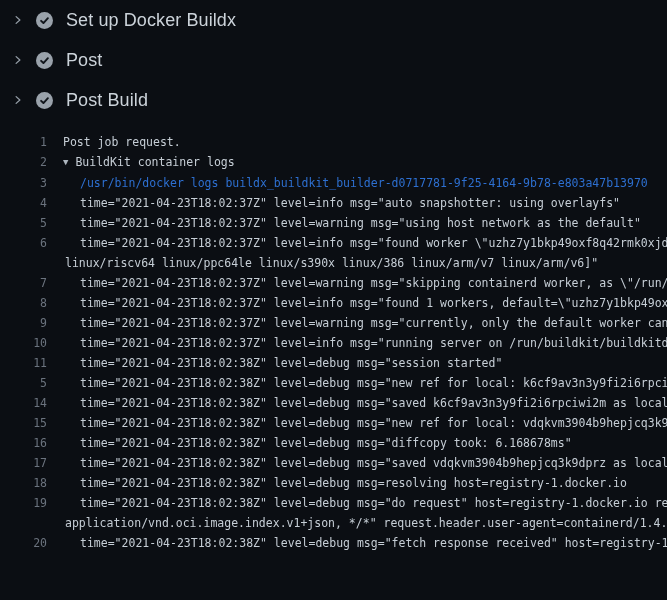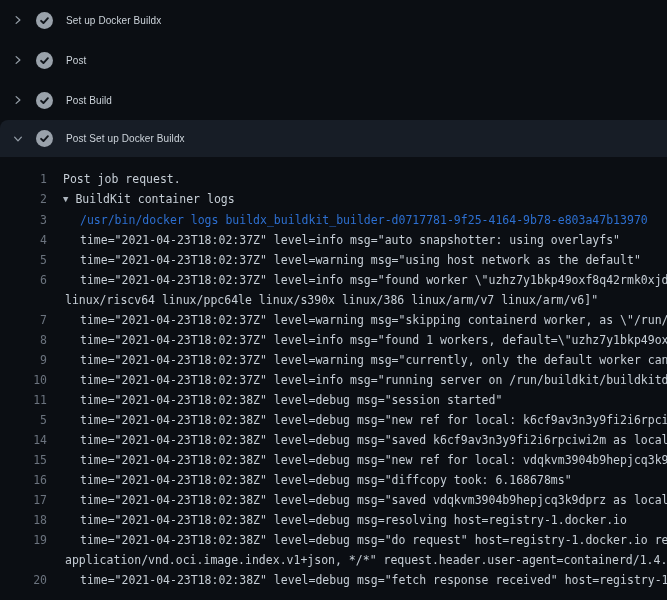--- a/index.html
+++ b/index.html
@@ -16,21 +16,21 @@
     padding-left:11px;cursor:pointer;box-sizing:border-box;
   }
   .step.expanded{
     height:37px;background:#171d26;border-radius:8px 0 0 0;
   }
   .chev{width:14px;height:16px;display:flex;align-items:center;justify-content:center;color:#949da7;flex:0 0 14px;}
   .chev svg{display:block;}
   .check{margin-left:11px;width:17px;height:17px;flex:0 0 17px;}
   .check svg{display:block;}
   .step-title{
-    margin-left:13px;color:#ccd3da;font-size:10px;font-weight:400;letter-spacing:.1px;
+    margin-left:13px;color:#ccd3da;font-size:18px;font-weight:400;letter-spacing:.1px;
   }
   
   .log{
     padding-top:12px;
     font-family:"DejaVu Sans Mono",monospace;
     font-size:11.5px;line-height:20px;
     color:#c6ced6;
   }
   .log-row{display:flex;white-space:pre;}
   .ln{
@@ -90,34 +90,20 @@
     </span>
     <span class="check">
       <svg width="17" height="17" viewBox="0 0 16 16">
           <circle cx="8" cy="8" r="8" fill="#9aa2ab"></circle>
           <path d="M4.8 8.3 L7 10.4 L11.2 5.8" fill="none" stroke="#12161c" stroke-width="1.8" stroke-linecap="round" stroke-linejoin="round"></path>
         </svg>
     </span>
     <span class="step-title">Post Build</span>
   </div>
 
-  <div class="step expanded">
-    <span class="chev">
-      <svg width="12" height="12" viewBox="0 0 16 16">
-          <path d="M3.5 5.5 L8 10.5 L12.5 5.5" fill="none" stroke="currentColor" stroke-width="1.7" stroke-linecap="round" stroke-linejoin="round"></path>
-        </svg>
-    </span>
-    <span class="check">
-      <svg width="17" height="17" viewBox="0 0 16 16">
-          <circle cx="8" cy="8" r="8" fill="#9aa2ab"></circle>
-          <path d="M4.8 8.3 L7 10.4 L11.2 5.8" fill="none" stroke="#12161c" stroke-width="1.8" stroke-linecap="round" stroke-linejoin="round"></path>
-        </svg>
-    </span>
-    <span class="step-title">Post Set up Docker Buildx</span>
-  </div>
 
 </div>
 
 <div class="log">
   <div>
       <div class="log-row top"><span class="ln">1</span><span class="lt">Post job request.</span></div>
       <div class="log-row group"><span class="ln">2</span><span class="lt"><span class="tri">▼</span><span>BuildKit container logs</span></span></div>
       <div class="log-row nested command"><span class="ln">3</span><span class="lt">/usr/bin/docker logs buildx_buildkit_builder-d0717781-9f25-4164-9b78-e803a47b13970</span></div>
       <div class="log-row nested"><span class="ln">4</span><span class="lt">time="2021-04-23T18:02:37Z" level=info msg="auto snapshotter: using overlayfs"</span></div>
       <div class="log-row nested"><span class="ln">5</span><span class="lt">time="2021-04-23T18:02:37Z" level=warning msg="using host network as the default"</span></div>

